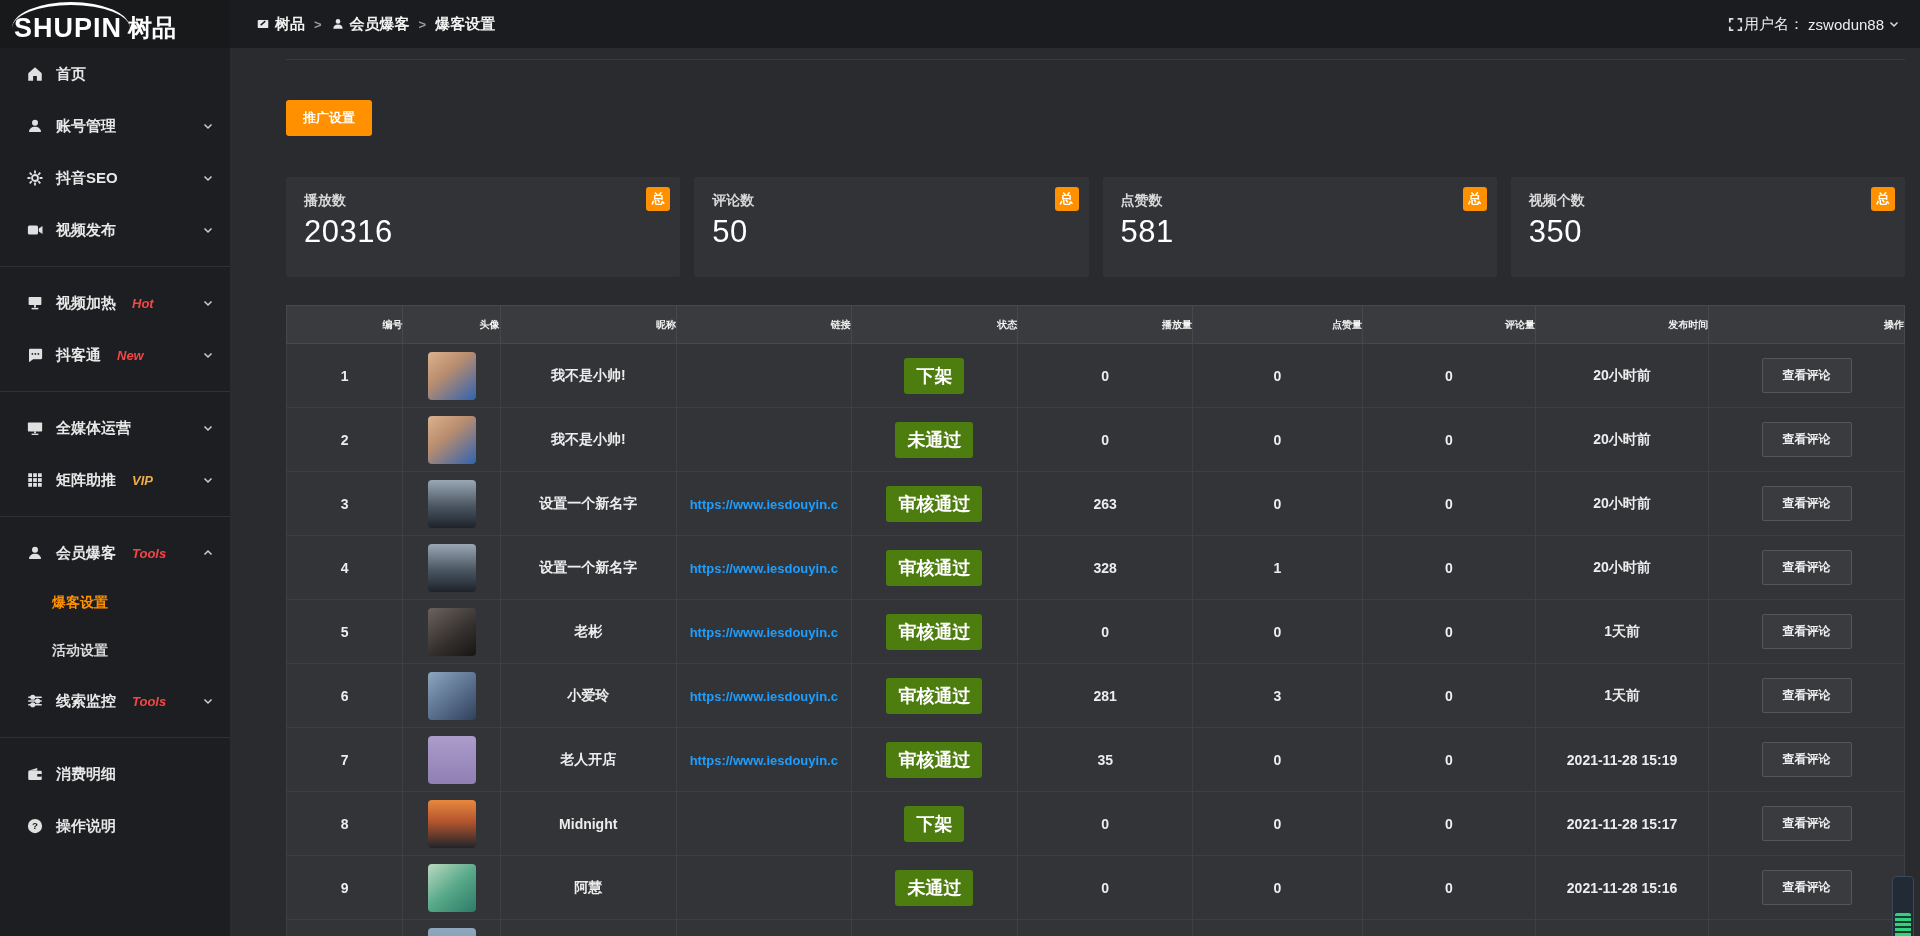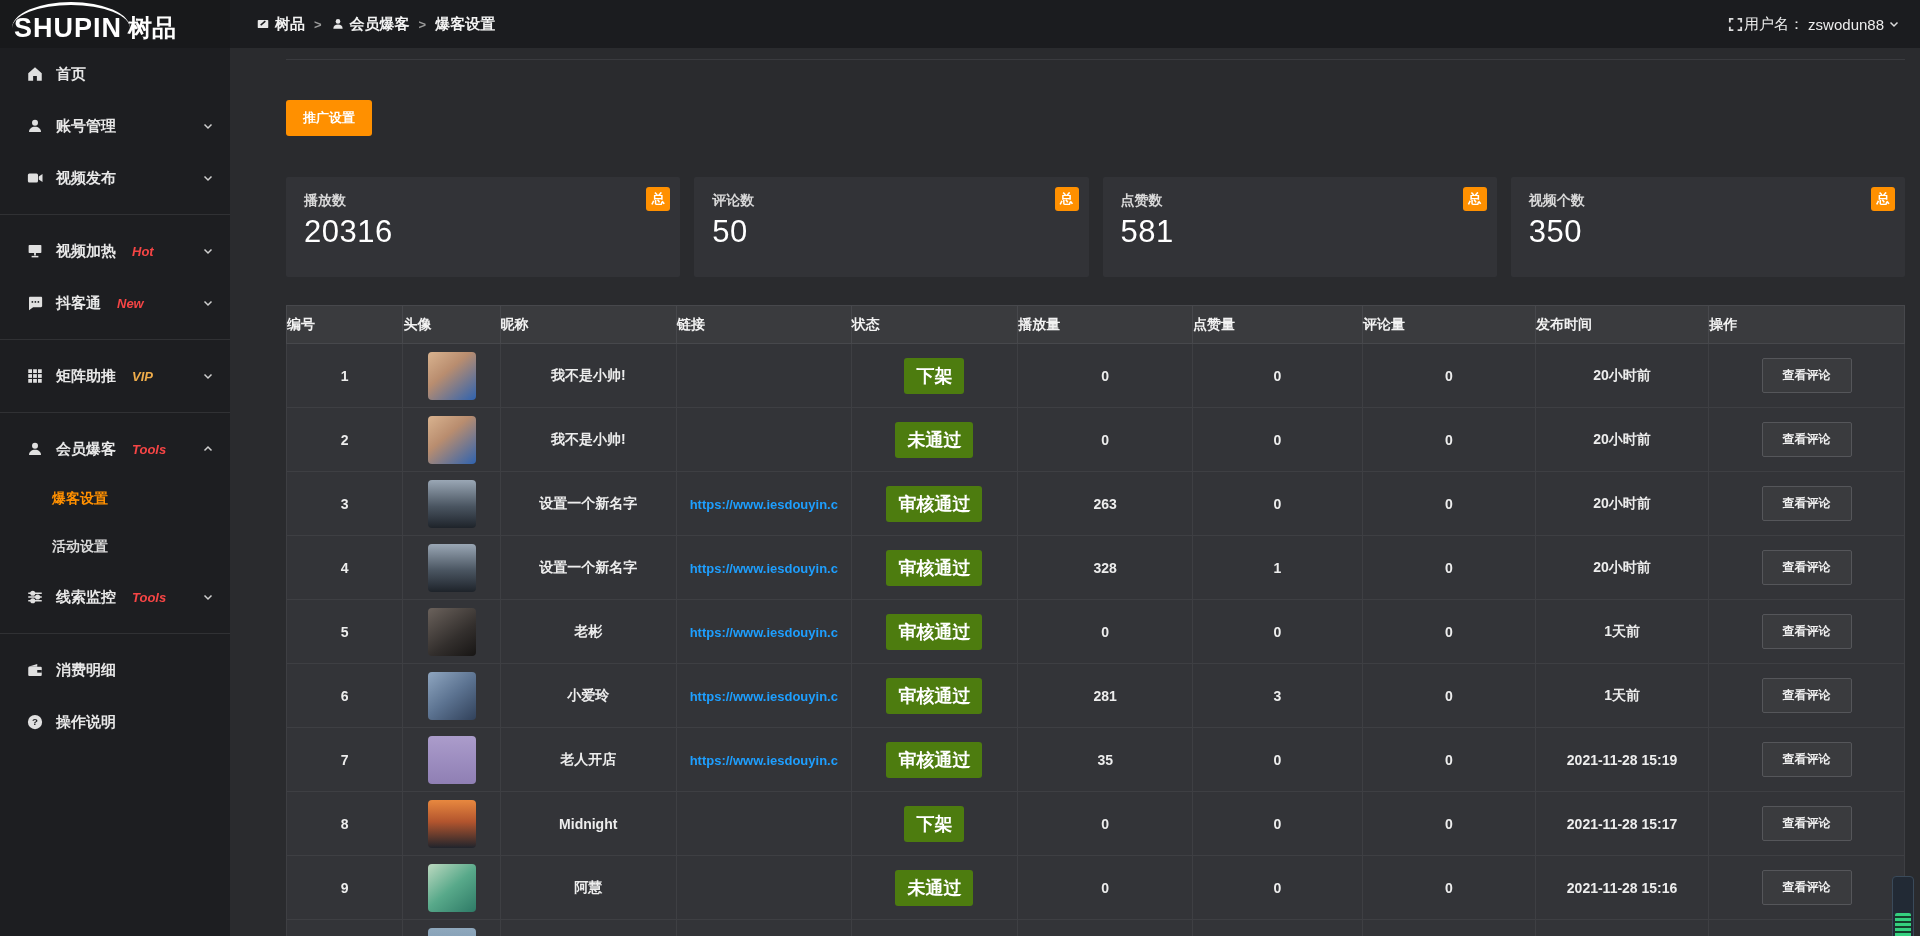--- a/index.html
+++ b/index.html
@@ -72,22 +72,22 @@
   .card-label { font-size:14px; color:#d8d8d8; font-weight:bold; }
   .card-value { font-size:31px; color:#fff; margin-top:4px; letter-spacing:0.5px; }
   .card-badge {
     position:absolute; top:10px; right:10px; width:24px; height:24px;
     background:#ff9000; color:#fff; font-size:13px; font-weight:bold;
     display:flex; align-items:center; justify-content:center; border-radius:3px;
   }
   
   table { width:100%; border-collapse:collapse; margin-top:28px; table-layout:fixed; }
   th {
-    background:#3a3b3e; color:#f2f2f2; font-size:14px; font-weight:bold;
-    height:38px; border:1px solid #47484c; text-align:left;
+    background:#3a3b3e; color:#f2f2f2; font-size:10px; font-weight:bold;
+    height:38px; border:1px solid #47484c; text-align:right;
   }
   td {
     background:#333438; border:1px solid #3e3f43; height:64px;
     text-align:center; font-size:14px; font-weight:bold; color:#ededed;
     overflow:hidden; white-space:nowrap;
   }
   .avatar { width:48px; height:48px; border-radius:4px; margin:0 auto; }
   .av1,.av2 { background:linear-gradient(140deg,#d9b38f 0%,#b98d6f 40%,#2f63b0 100%); }
   .av3,.av4 { background:linear-gradient(180deg,#9aa7b5 0%,#4a5561 55%,#1e232a 100%); }
   .av5 { background:linear-gradient(145deg,#6b625c 0%,#332f2d 60%,#171514 100%); }
@@ -147,20 +147,34 @@
         </svg>
       </span>
     <span class="slabel">账号管理</span>
     <span class="schev">
         <svg viewBox="0 0 24 24" fill="none" stroke="#cfcfcf" stroke-width="3">
           <polyline points="5,9 12,16 19,9"></polyline>
         </svg>
       </span>
   </div>
 
+  <div class="side-item">
+    <span class="sicon">
+        <svg viewBox="0 0 24 24" fill="none" stroke="#e0e0e0" stroke-width="2.4">
+          <circle cx="12" cy="12" r="4"></circle>
+          <path d="M12 2v4M12 18v4M2 12h4M18 12h4M4.9 4.9l2.8 2.8M16.3 16.3l2.8 2.8M19.1 4.9l-2.8 2.8M7.7 16.3l-2.8 2.8"></path>
+        </svg>
+      </span>
+    <span class="slabel">抖音SEO</span>
+    <span class="schev">
+        <svg viewBox="0 0 24 24" fill="none" stroke="#cfcfcf" stroke-width="3">
+          <polyline points="5,9 12,16 19,9"></polyline>
+        </svg>
+      </span>
+  </div>
 
   <div class="side-item">
     <span class="sicon">
         <svg viewBox="0 0 24 24" fill="#e0e0e0">
           <rect x="2.5" y="6" width="13.5" height="12" rx="2"></rect>
           <path d="M17 10l5-3.2v10.4L17 14z"></path>
         </svg>
       </span>
     <span class="slabel">视频发布</span>
     <span class="schev">
@@ -202,20 +216,35 @@
     <span class="stag red">New</span>
     <span class="schev">
         <svg viewBox="0 0 24 24" fill="none" stroke="#cfcfcf" stroke-width="3">
           <polyline points="5,9 12,16 19,9"></polyline>
         </svg>
       </span>
   </div>
 
   <div class="side-divider"></div>
 
+  <div class="side-item">
+    <span class="sicon">
+        <svg viewBox="0 0 24 24" fill="#e0e0e0">
+          <rect x="2.5" y="4.5" width="19" height="12" rx="1"></rect>
+          <rect x="10.8" y="16.5" width="2.4" height="2.5"></rect>
+          <rect x="7.5" y="19.5" width="9" height="1.8"></rect>
+        </svg>
+      </span>
+    <span class="slabel">全媒体运营</span>
+    <span class="schev">
+        <svg viewBox="0 0 24 24" fill="none" stroke="#cfcfcf" stroke-width="3">
+          <polyline points="5,9 12,16 19,9"></polyline>
+        </svg>
+      </span>
+  </div>
 
   <div class="side-item">
     <span class="sicon">
         <svg viewBox="0 0 24 24" fill="#e0e0e0">
           <rect x="3" y="3" width="5" height="5"></rect>
           <rect x="9.5" y="3" width="5" height="5"></rect>
           <rect x="16" y="3" width="5" height="5"></rect>
           <rect x="3" y="9.5" width="5" height="5"></rect>
           <rect x="9.5" y="9.5" width="5" height="5"></rect>
           <rect x="16" y="9.5" width="5" height="5"></rect>

